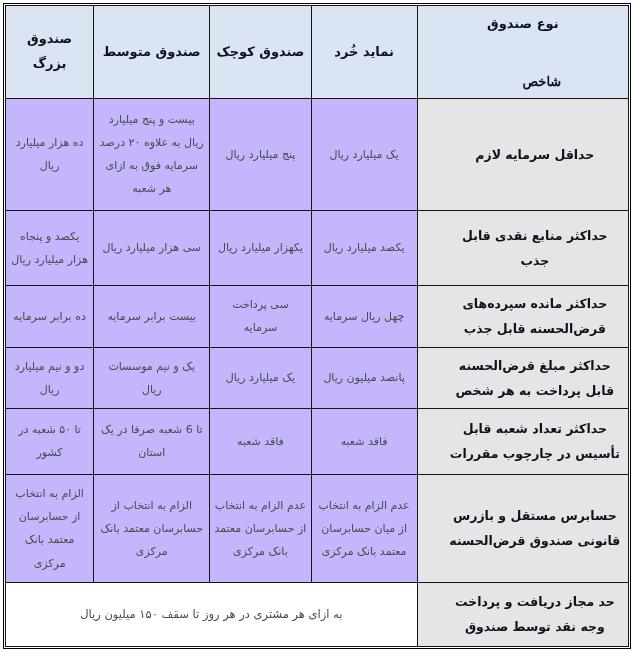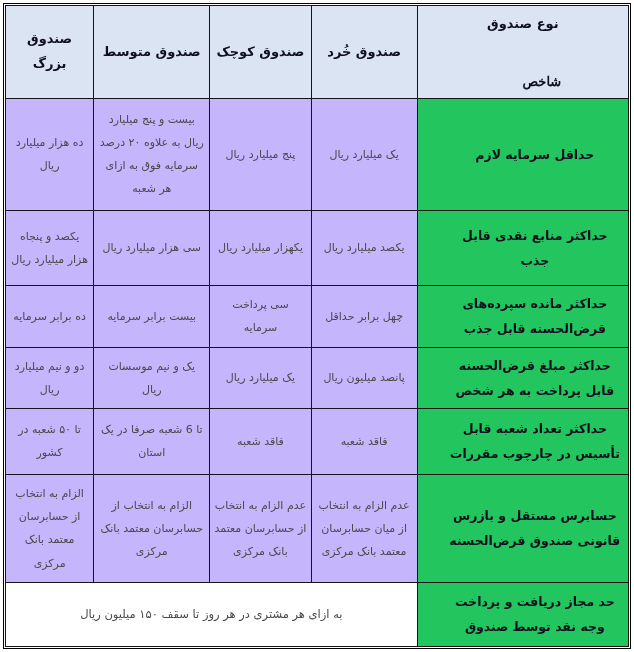--- a/index.html
+++ b/index.html
@@ -58,21 +58,21 @@
   }
   .corner-top { display: block; }
   .corner-bottom { display: block; margin-left: 38px; font-family: Liberation Serif, serif; }
   .val {
     background: #c4b5fd;
     color: #4a4a4a;
     font-size: 11px;
     line-height: 2.1;
   }
   .row-hdr {
-    background: #22c55e;
+    background: #e5e5e5;
     color: #10101e;
     font-weight: bold;
     font-size: 12.5px;
     line-height: 2.0;
     padding-left: 28px;
   }
   .merged-val {
     background: #ffffff;
     color: #4a4a4a;
     font-size: 11.5px;
@@ -102,21 +102,21 @@
     </colgroup>
 
     <tbody>
         <tr class="r-head">
       <th class="corner">
         <div class="corner-inner">
           <span class="corner-top">نوع صندوق</span>
           <span class="corner-bottom">شاخص</span>
         </div>
       </th>
-      <th class="hdr">صندوق خُرد</th>
+      <th class="hdr">نماید خُرد</th>
       <th class="hdr">صندوق کوچک</th>
       <th class="hdr">صندوق متوسط</th>
       <th class="hdr">صندوق بزرگ</th>
     </tr>
 
     <tr class="r-0">
       <td class="row-hdr">حداقل سرمایه لازم</td>
       <td class="val">یک میلیارد ریال</td>
       <td class="val">پنج میلیارد ریال</td>
       <td class="val">بیست و پنج میلیارد ریال  به علاوه ۲۰ درصد سرمایه فوق به ازای هر شعبه</td>
@@ -126,21 +126,21 @@
     <tr class="r-1">
       <td class="row-hdr">حداکثر منابع نقدی قابل جذب</td>
       <td class="val">یکصد میلیارد ریال</td>
       <td class="val">یکهزار میلیارد ریال</td>
       <td class="val">سی هزار میلیارد ریال</td>
       <td class="val">یکصد و پنجاه هزار میلیارد ریال</td>
     </tr>
 
     <tr class="r-2">
       <td class="row-hdr">حداکثر مانده سپرده‌های قرض‌الحسنه قابل جذب</td>
-      <td class="val">چهل برابر حداقل</td>
+      <td class="val">چهل ریال سرمایه</td>
       <td class="val">سی پرداخت سرمایه</td>
       <td class="val">بیست برابر سرمایه</td>
       <td class="val">ده برابر سرمایه</td>
     </tr>
 
     <tr class="r-3">
       <td class="row-hdr">حداکثر مبلغ قرض‌الحسنه قابل پرداخت به هر شخص</td>
       <td class="val">پانصد میلیون ریال</td>
       <td class="val">یک میلیارد ریال</td>
       <td class="val">یک و نیم موسسات ریال</td>

